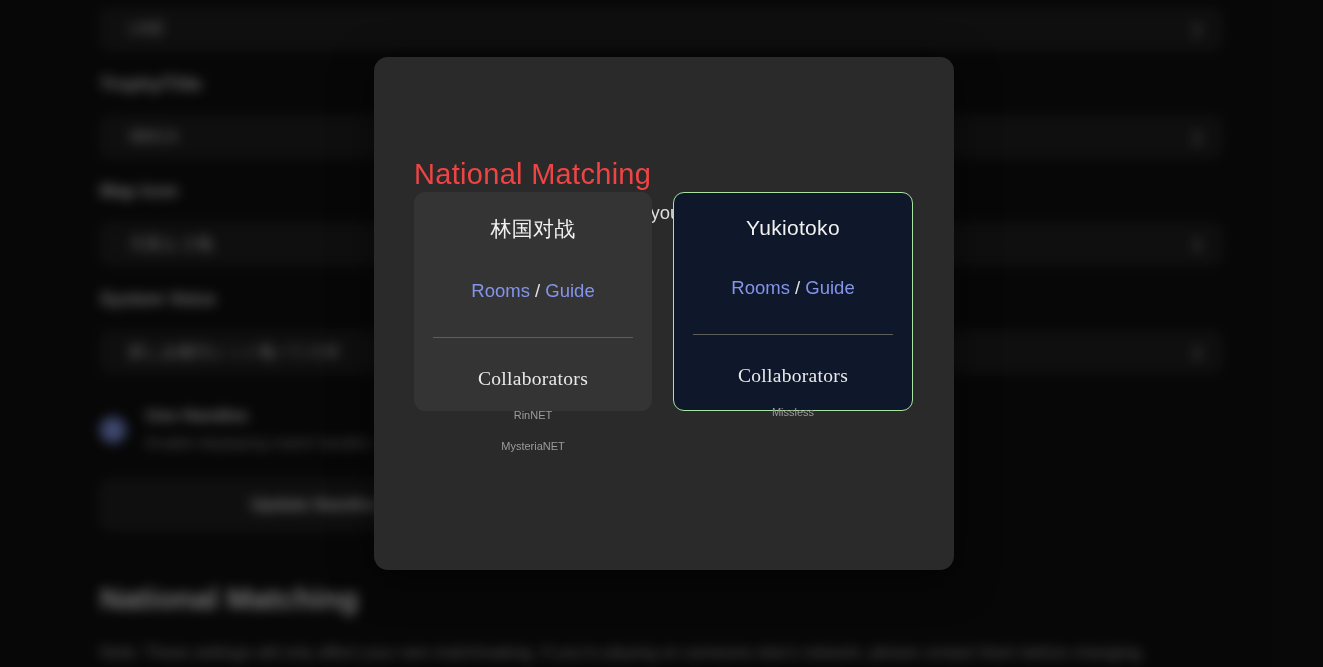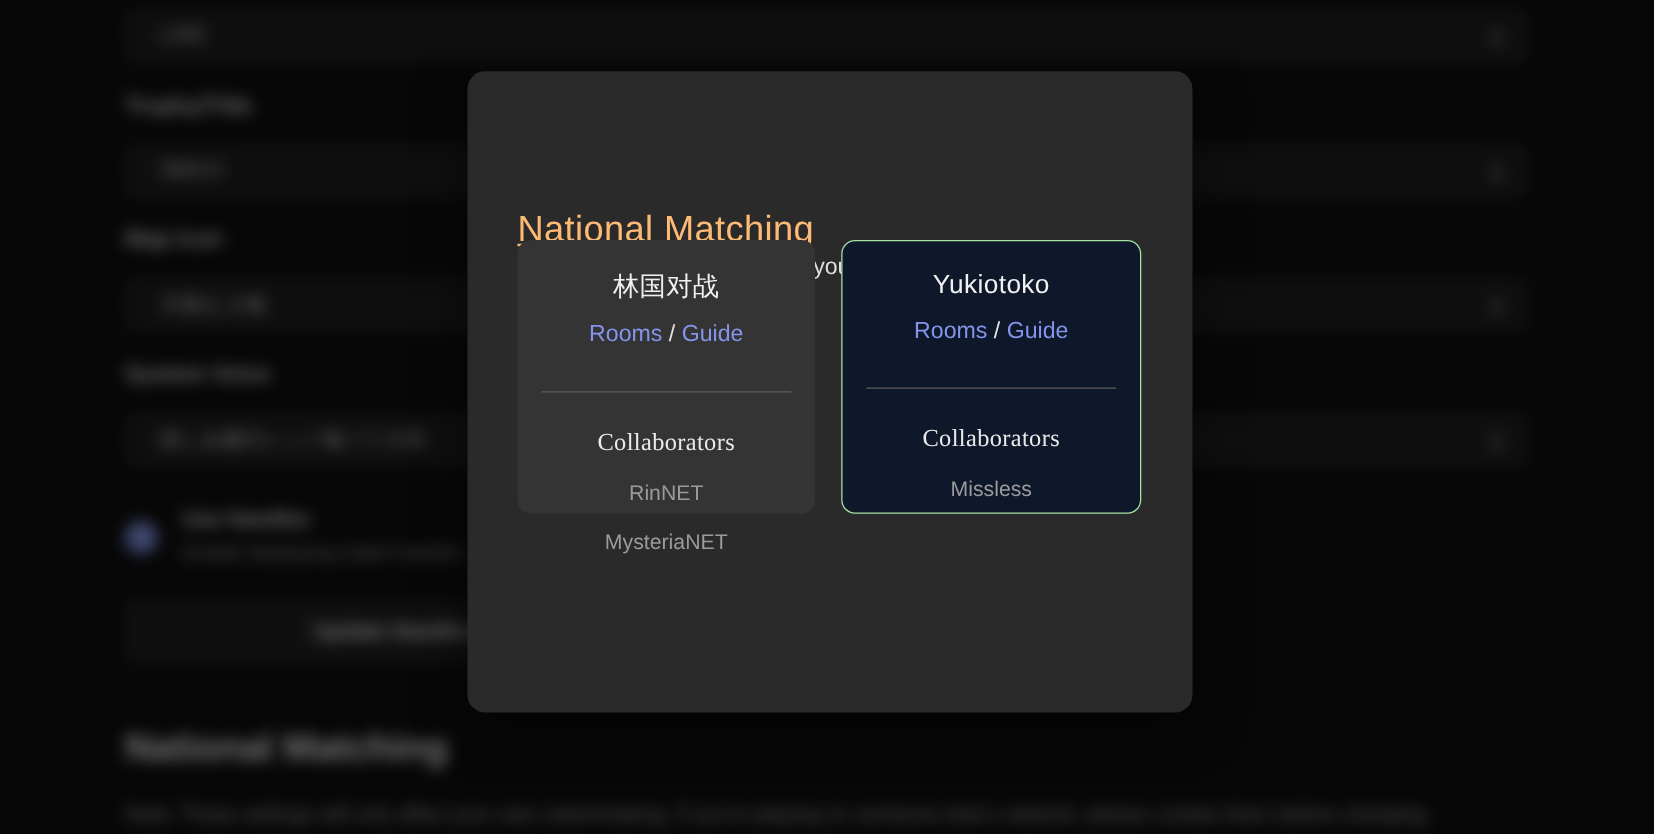--- a/index.html
+++ b/index.html
@@ -58,22 +58,22 @@
     background:rgba(0,0,0,0.45);
   }
 
   
   .modal {
     position:absolute; left:374px; top:57px; width:580px; height:513px;
     background:#2a2a2b; border-radius:14px;
     box-shadow:0 10px 40px rgba(0,0,0,0.55);
   }
   .modal-title {
-    position:absolute; left:40px; top:111px;
-    font-size:29px; font-weight:500; color:#fdba74; letter-spacing:0.3px;text-decoration:underline;
+    position:absolute; left:40px; top:101px;
+    font-size:29px; font-weight:500; color:#ef4444; letter-spacing:0.3px;
   }
   .modal-subtitle {
     position:absolute; left:40px; top:145px;
     font-size:18.5px; color:#dedede;
   }
 
   .server-card {
     position:absolute; top:135px; height:219px;
     background:#343435; border-radius:11px;
     display:flex; flex-direction:column; align-items:center;
@@ -84,35 +84,35 @@
   .server-card.card-right { left:299px; width:240px; }
   .server-card.selected {
     background:#0f172a;
     border:1.5px solid #a7e3a3;
   }
   .server-name {
     margin-top:23px;
     font-size:21px; color:#f0f0f0; letter-spacing:0.3px;
   }
   .server-links {
-    margin-top:1px;
+    margin-top:25px;
     font-size:18.5px; color:#e3e3e3;
   }
   .server-links a { color:#8494ea; text-decoration:none; }
   .card-divider {
     width:200px; border:none; border-top:1px solid #5d5d5e;
     margin-top:23px;
   }
   .collab-label {
     margin-top:18px;
     font-size:19.5px; color:#eaeaea; letter-spacing:0.3px;font-family:Liberation Serif, serif;
   }
   .collab-name {
     margin-top:7px;
-    font-size:17px; color:#9b9b9b;
+    font-size:11px; color:#9b9b9b;
   }
 
   .custom-card {
     position:absolute; left:40px; top:377px; width:499px; height:96px;
     background:#343435; border-radius:11px;
     display:flex; flex-direction:column; align-items:center;
     cursor:pointer;
   }
   .custom-title { margin-top:21px; font-size:21px; color:#f0f0f0; }
   .custom-sub   { margin-top:8px;  font-size:16.5px; color:#9b9b9b; }

